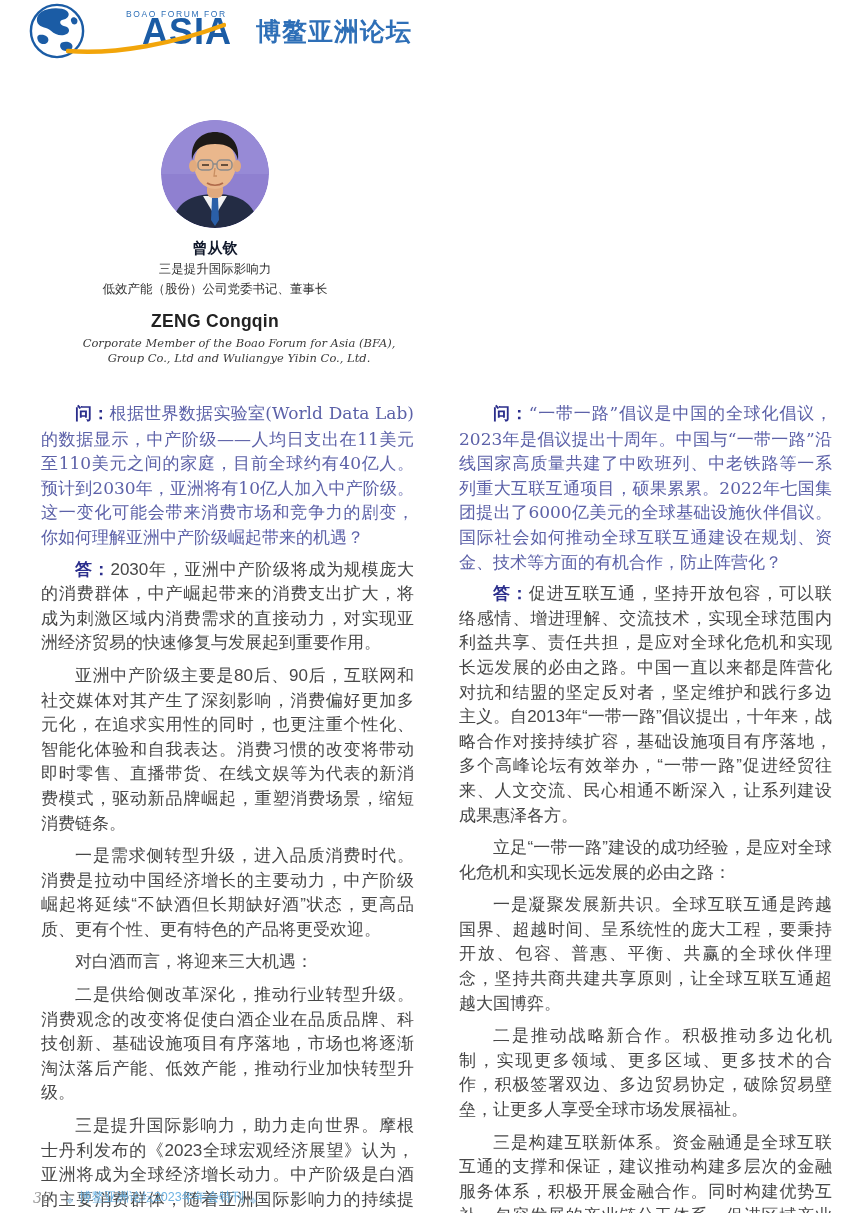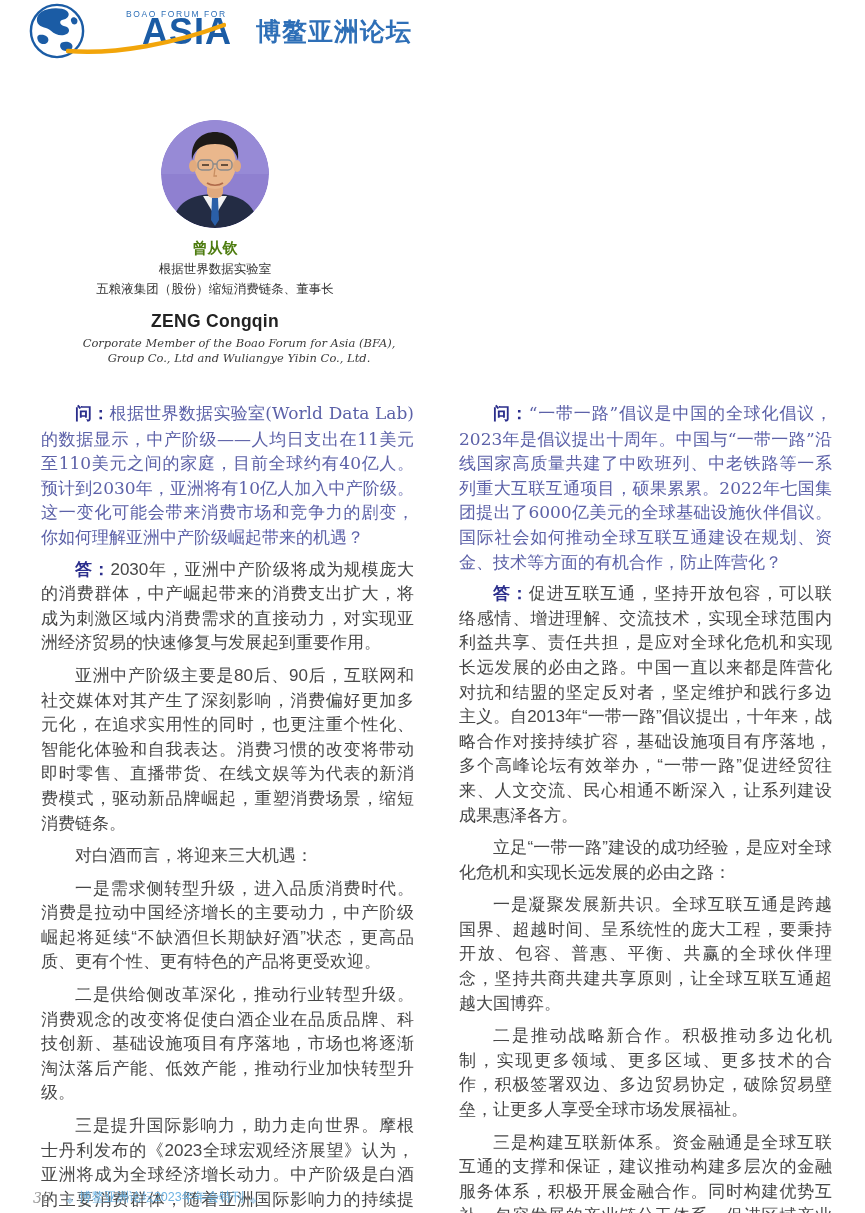--- a/index.html
+++ b/index.html
@@ -14,21 +14,21 @@
               color:#2e6fb7;font-weight:normal;white-space:nowrap;padding-left:24px;}
   .logo-big{position:absolute;left:14px;top:11px;font-size:36px;font-weight:bold;
             color:#1b5ca5;letter-spacing:1px;line-height:1;margin-left:48px;}
   .swoosh{position:absolute;left:-14px;top:18px;width:160px;height:36px;pointer-events:none;}
   .logo-cn{margin-left:44px;font-size:25px;font-weight:bold;color:#2e6fb7;letter-spacing:1px;
            white-space:nowrap;}
 
   
   .profile{position:absolute;left:0;top:120px;width:430px;text-align:center;}
   .avatar{width:108px;height:108px;border-radius:50%;overflow:hidden;margin:0 auto;display:block;}
-  .name-cn{margin-top:11px;font-size:15px;font-weight:bold;color:#4d7c0f;}
+  .name-cn{margin-top:11px;font-size:15px;font-weight:bold;color:#0f172a;}
   .title-cn{margin-top:3px;font-size:12.5px;color:#333;line-height:17px;}
   .name-en{margin-top:13px;font-size:17.5px;font-weight:bold;color:#222;letter-spacing:.3px;}
   .bio-en{margin-top:4px;font-size:11.5px;line-height:15px;color:#3a3a3a;
           font-family:"DejaVu Serif",serif;font-style:italic;margin-left:48px;}
 
   
   .col{position:absolute;top:393px;width:389px;font-size:17px;line-height:24.6px;
        text-align:justify;color:#474747;}
   .col-left{left:33px;}
   .col-right{left:451px;}
@@ -100,35 +100,35 @@
         <line x1="52" y1="44" x2="56" y2="44" stroke="#8a8a8a" stroke-width="1.4"></line>
 
         <line x1="41" y1="45" x2="48" y2="45" stroke="#3a2c22" stroke-width="1.6"></line>
         <line x1="60" y1="45" x2="67" y2="45" stroke="#3a2c22" stroke-width="1.6"></line>
 
         <path d="M54 48 L53 56 L56 56" fill="none" stroke="#c98f62" stroke-width="1.3"></path>
         <path d="M46 63 C50 66,58 66,62 63" fill="none" stroke="#b06a4a" stroke-width="1.6"></path>
       </g>
     </svg>
     <div class="name-cn">曾从钦</div>
-    <div class="title-cn">根据世界数据实验室</div>
-    <div class="title-cn">五粮液集团（股份）缩短消费链条、董事长</div>
+    <div class="title-cn">三是提升国际影响力</div>
+    <div class="title-cn">低效产能（股份）公司党委书记、董事长</div>
     <div class="name-en">ZENG Congqin</div>
     <div class="bio-en">
       <div>Corporate Member of the Boao Forum for Asia (BFA),</div>
       <div>Group Co., Ltd and Wuliangye Yibin Co., Ltd.</div>
     </div>
   </div>
 
   <div class="col col-left">
     <p class="q"><span class="q-label">问：</span><span>根据世界数据实验室(World Data Lab)的数据显示，中产阶级——人均日支出在11美元至110美元之间的家庭，目前全球约有40亿人。预计到2030年，亚洲将有10亿人加入中产阶级。这一变化可能会带来消费市场和竞争力的剧变，你如何理解亚洲中产阶级崛起带来的机遇？</span></p>
     <p class="a"><span class="a-label">答：</span><span>2030年，亚洲中产阶级将成为规模庞大的消费群体，中产崛起带来的消费支出扩大，将成为刺激区域内消费需求的直接动力，对实现亚洲经济贸易的快速修复与发展起到重要作用。</span></p>
     <p class="a">亚洲中产阶级主要是80后、90后，互联网和社交媒体对其产生了深刻影响，消费偏好更加多元化，在追求实用性的同时，也更注重个性化、智能化体验和自我表达。消费习惯的改变将带动即时零售、直播带货、在线文娱等为代表的新消费模式，驱动新品牌崛起，重塑消费场景，缩短消费链条。</p>
+    <p class="a">一是需求侧转型升级，进入品质消费时代。消费是拉动中国经济增长的主要动力，中产阶级崛起将延续“不缺酒但长期缺好酒”状态，更高品质、更有个性、更有特色的产品将更受欢迎。</p>
     <p class="a">对白酒而言，将迎来三大机遇：</p>
-    <p class="a">一是需求侧转型升级，进入品质消费时代。消费是拉动中国经济增长的主要动力，中产阶级崛起将延续“不缺酒但长期缺好酒”状态，更高品质、更有个性、更有特色的产品将更受欢迎。</p>
     <p class="a">二是供给侧改革深化，推动行业转型升级。消费观念的改变将促使白酒企业在品质品牌、科技创新、基础设施项目有序落地，市场也将逐渐淘汰落后产能、低效产能，推动行业加快转型升级。</p>
     <p class="a">三是提升国际影响力，助力走向世界。摩根士丹利发布的《2023全球宏观经济展望》认为，亚洲将成为全球经济增长动力。中产阶级是白酒的主要消费群体，随着亚洲国际影响力的持续提升，将带动中国白酒加速国际化进程，让更多国际友人爱上中国白酒。</p>
   </div>
 
   <div class="col col-right">
     <p class="q"><span class="q-label">问：</span><span>“一带一路”倡议是中国的全球化倡议，2023年是倡议提出十周年。中国与“一带一路”沿线国家高质量共建了中欧班列、中老铁路等一系列重大互联互通项目，硕果累累。2022年七国集团提出了6000亿美元的全球基础设施伙伴倡议。国际社会如何推动全球互联互通建设在规划、资金、技术等方面的有机合作，防止阵营化？</span></p>
     <p class="a"><span class="a-label">答：</span><span>促进互联互通，坚持开放包容，可以联络感情、增进理解、交流技术，实现全球范围内利益共享、责任共担，是应对全球化危机和实现长远发展的必由之路。中国一直以来都是阵营化对抗和结盟的坚定反对者，坚定维护和践行多边主义。自2013年“一带一路”倡议提出，十年来，战略合作对接持续扩容，基础设施项目有序落地，多个高峰论坛有效举办，“一带一路”促进经贸往来、人文交流、民心相通不断深入，让系列建设成果惠泽各方。</span></p>
     <p class="a">立足“一带一路”建设的成功经验，是应对全球化危机和实现长远发展的必由之路：</p>
     <p class="a">一是凝聚发展新共识。全球互联互通是跨越国界、超越时间、呈系统性的庞大工程，要秉持开放、包容、普惠、平衡、共赢的全球伙伴理念，坚持共商共建共享原则，让全球互联互通超越大国博弈。</p>
     <p class="a">二是推动战略新合作。积极推动多边化机制，实现更多领域、更多区域、更多技术的合作，积极签署双边、多边贸易协定，破除贸易壁垒，让更多人享受全球市场发展福祉。</p>

